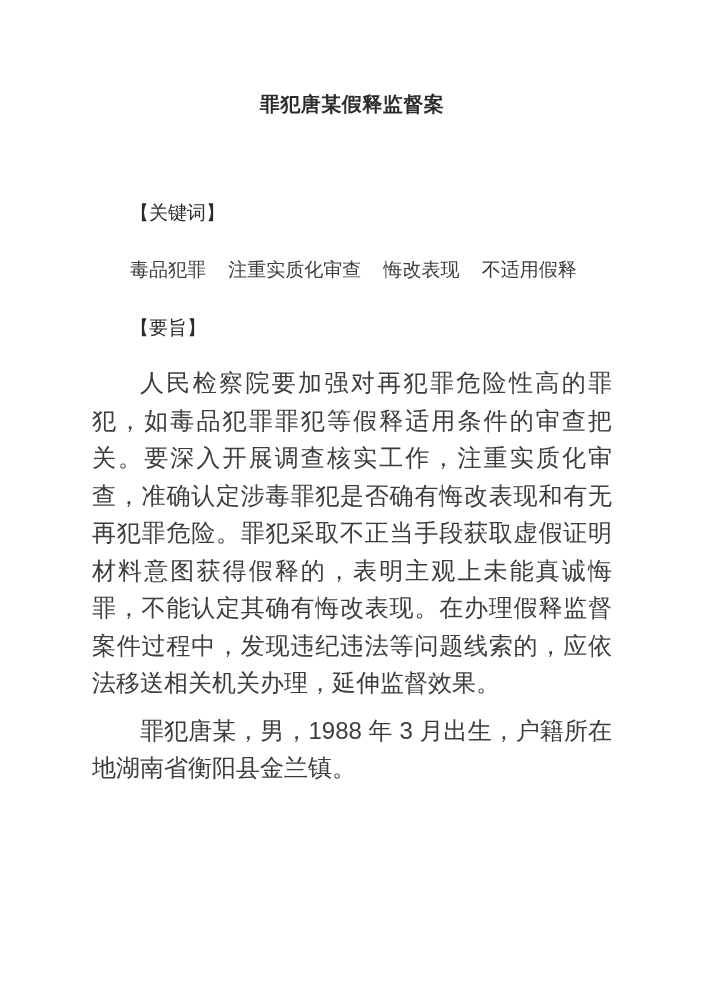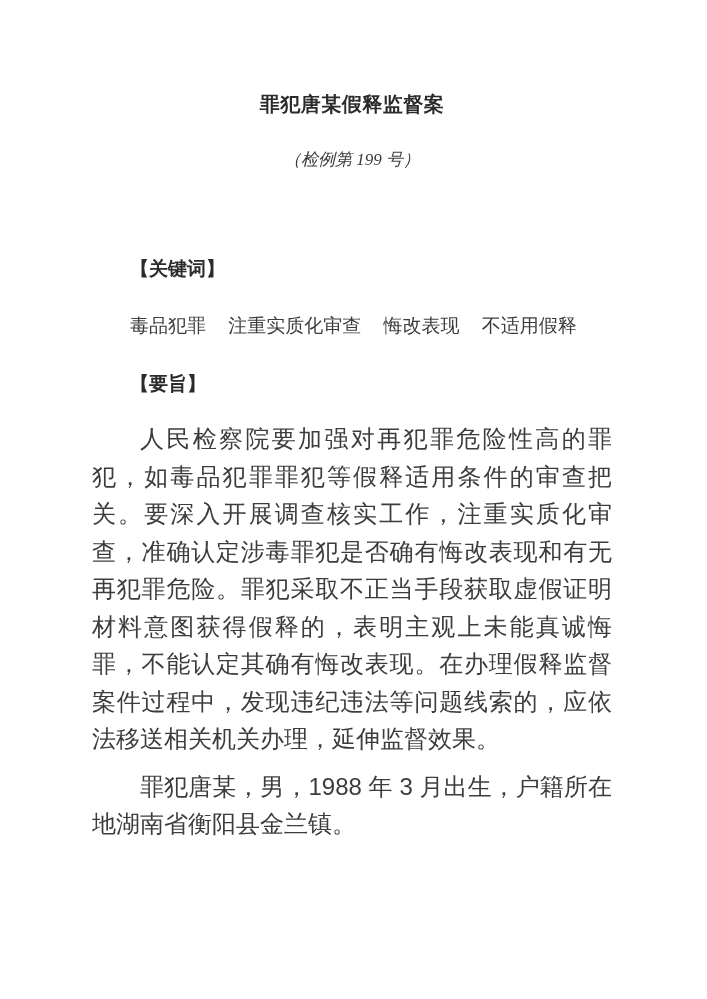--- a/index.html
+++ b/index.html
@@ -29,21 +29,21 @@
     .doc-subtitle {
       text-align: center;
       font-size: 17px;
       line-height: 28px;
       margin-top: 28px;
       font-style: italic;
       font-family: "Liberation Serif", serif;
       color: #3a3a3a;
     }
     .section-heading {
-      font-weight: bold;
+      font-weight: normal;
       font-size: 19px;
       line-height: 28px;
       color: #2b2b2b;
       text-indent: 2em;
     }
     .heading-keywords { margin-top: 81px; }
     .keywords-line {
       margin-top: 29px;
       font-size: 19px;
       line-height: 28px;
@@ -66,21 +66,20 @@
     .heading-facts { margin-top: 20px; }
     .facts-body { margin-top: 10px; }
   </style>
 </head>
 <body>
 
 <div class="page">
 
   <div class="doc-title">罪犯唐某假释监督案</div>
 
-  <div class="doc-subtitle">（检例第 199 号）</div>
 
   <div class="section-heading heading-keywords">【关键词】</div>
 
   <div class="keywords-line">
     <span class="keyword">毒品犯罪</span>
     <span class="keyword">注重实质化审查</span>
     <span class="keyword">悔改表现</span>
     <span class="keyword">不适用假释</span>
   </div>
 

